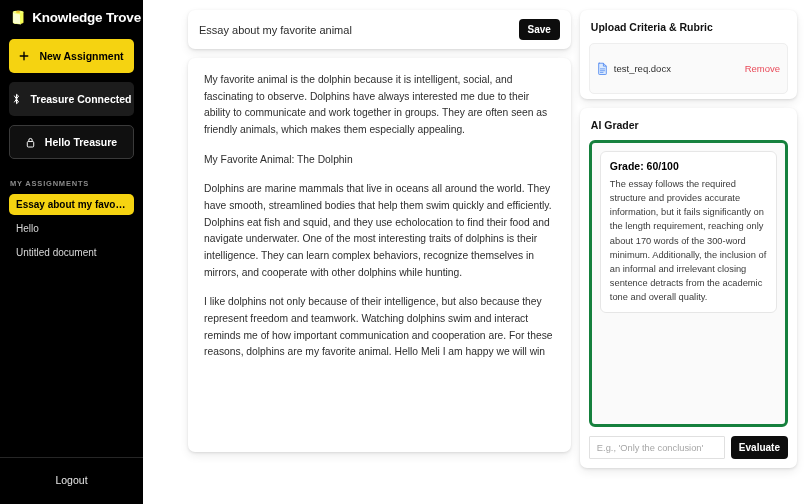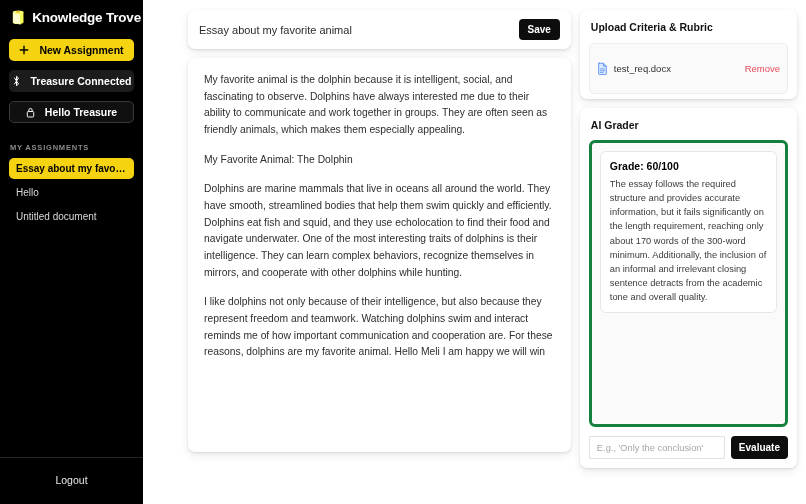--- a/index.html
+++ b/index.html
@@ -50,21 +50,21 @@
     padding: 6px 9px 0 9px;
     display: flex;
     flex-direction: column;
     gap: 9px;
   }
   .btn {
     display: flex;
     align-items: center;
     justify-content: center;
     gap: 10px;
-    height: 22px;
+    height: 34px;
     border-radius: 5px;
     font-size: 10.5px;
     font-weight: bold;
     cursor: pointer;
     user-select: none;
     white-space: nowrap;
   }
   .btn-new {
     background: #f5d311;
     color: #000000;

